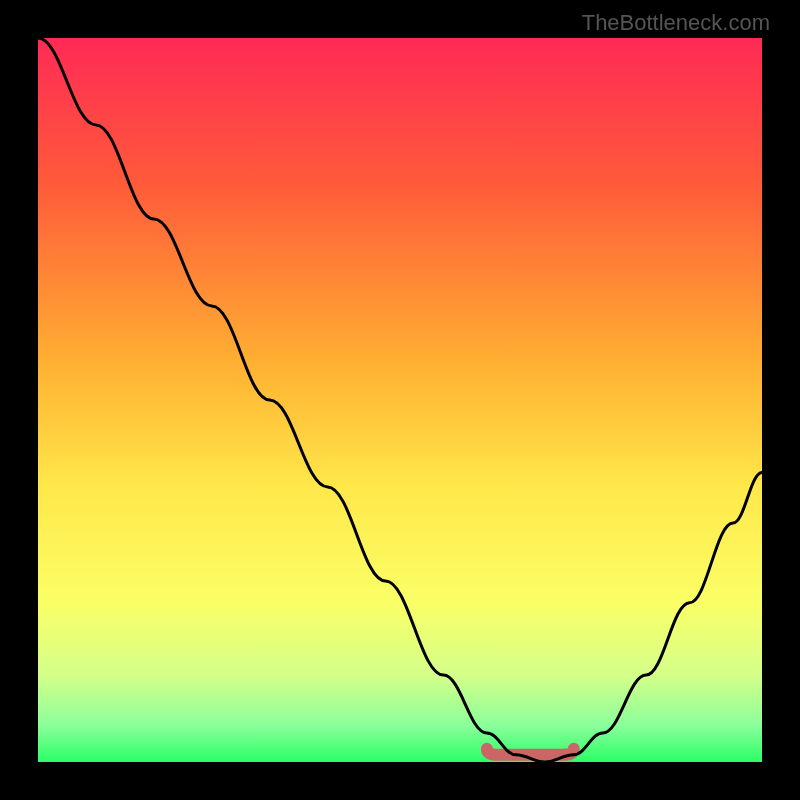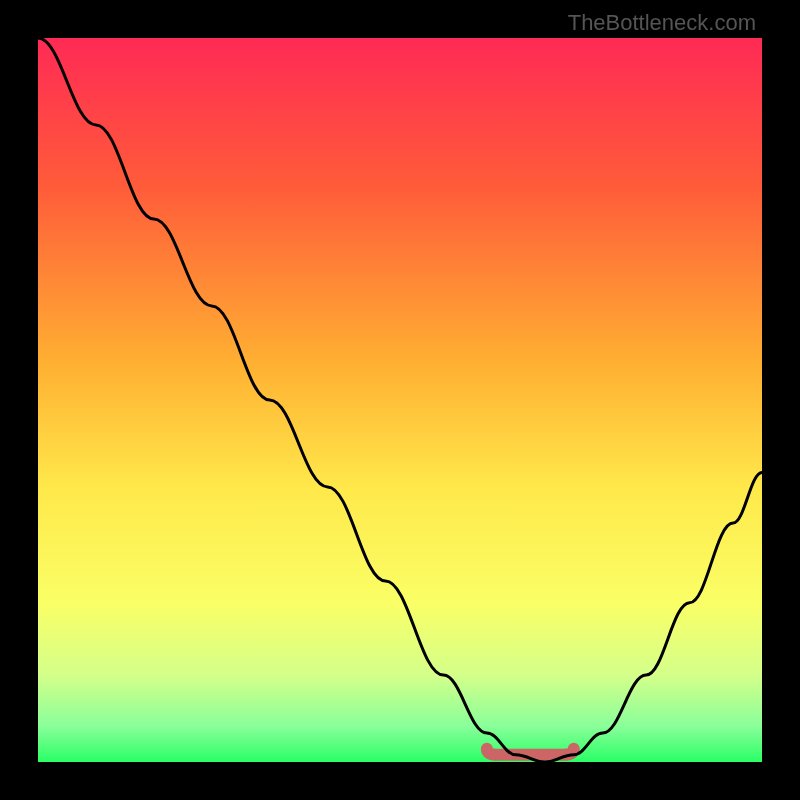--- a/index.html
+++ b/index.html
@@ -1,19 +1,19 @@
 <!DOCTYPE html>
 <html><head>
 <meta charset="utf-8">
 <style>
   * { margin: 0; padding: 0; box-sizing: border-box; }
   body { width: 800px; height: 800px; overflow: hidden; background: #000; font-family: Arial, sans-serif; }
   .chart-container { position: relative; width: 800px; height: 800px; background: #000; }
   .plot-area { position: absolute; left: 38px; top: 38px; width: 724px; height: 724px; }
-  .attribution { position: absolute; top: 10px; right: 44px; color: #555; font-size: 22px; font-weight: 500; }
+  .attribution { position: absolute; top: 10px; right: 30px; color: #555; font-size: 22px; font-weight: 500; }
   .curve-line { fill: none; stroke: #000; stroke-width: 3; }
   .sweet-spot { fill: none; stroke: #cc6666; stroke-width: 12; stroke-linecap: round; }
 </style>
 </head>
 <body>
 
 <div class="chart-container">
   <div class="attribution">TheBottleneck.com</div>
   <div class="plot-area">
     <svg width="724" height="724" viewBox="0 0 724 724">

